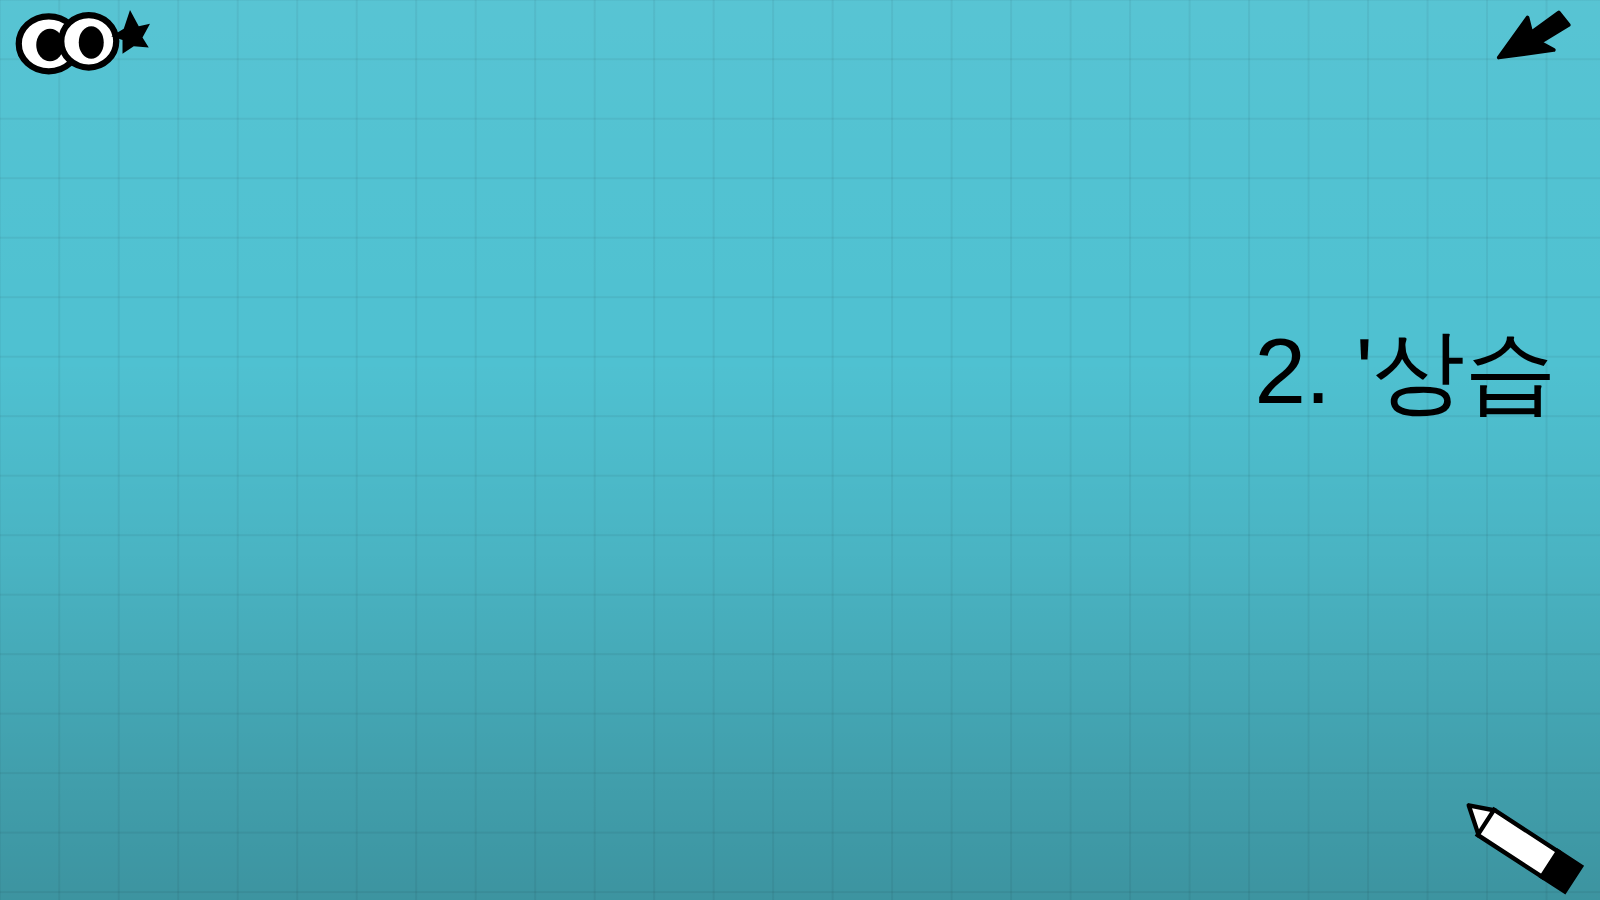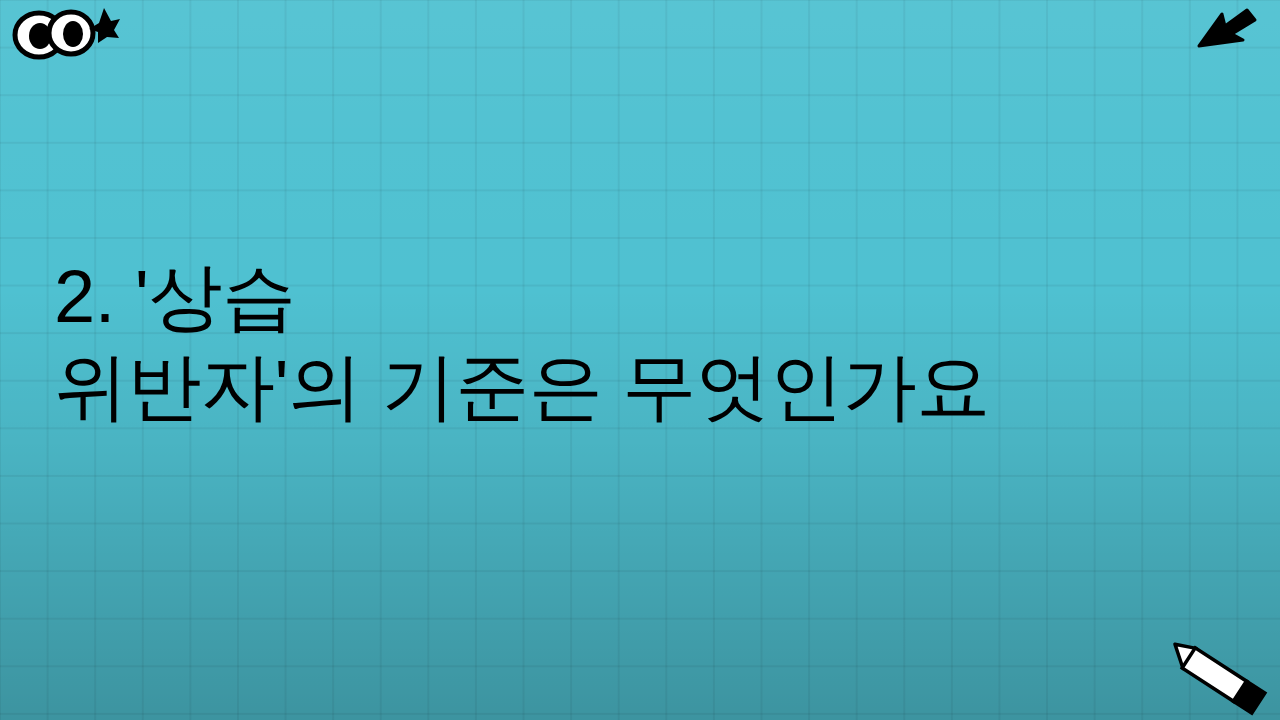--- a/index.html
+++ b/index.html
@@ -39,22 +39,22 @@
       rgba(0,0,0,0.235) 100%);
     pointer-events: none;
   }
 
   
   .title-block {
     position: absolute;
     left: 0;
     right: 0;
     top: 252px;
-    text-align: left;
-    padding: 0 54px;
+    text-align: right;
+    padding: 0 35px;
     box-sizing: border-box;
   }
   .title-line {
     display: block;
     color: #000000;
     font-size: 74px;
     font-weight: 400;
     line-height: 1.22;
     letter-spacing: -0.5px;
     white-space: nowrap;
@@ -125,16 +125,15 @@
       <g transform="rotate(33 60 39)">
         <path d="M 10 30 L 30 22 L 30 46 Z" fill="#FFFFFF" stroke="#000000" stroke-width="3.5" stroke-linejoin="round"></path>
         <rect x="29" y="22" width="62" height="24" fill="#FFFFFF" stroke="#000000" stroke-width="3.5"></rect>
         <rect x="90" y="22" width="22" height="24" fill="#000000" stroke="#000000" stroke-width="3.5"></rect>
       </g>
     </svg>
   </div>
 
   <div class="title-block">
     <span class="title-line">2. '상습</span>
-    <span class="title-line">위반자'의 기준은 무엇인가요</span>
   </div>
 
 </div>
 
 </body></html>

